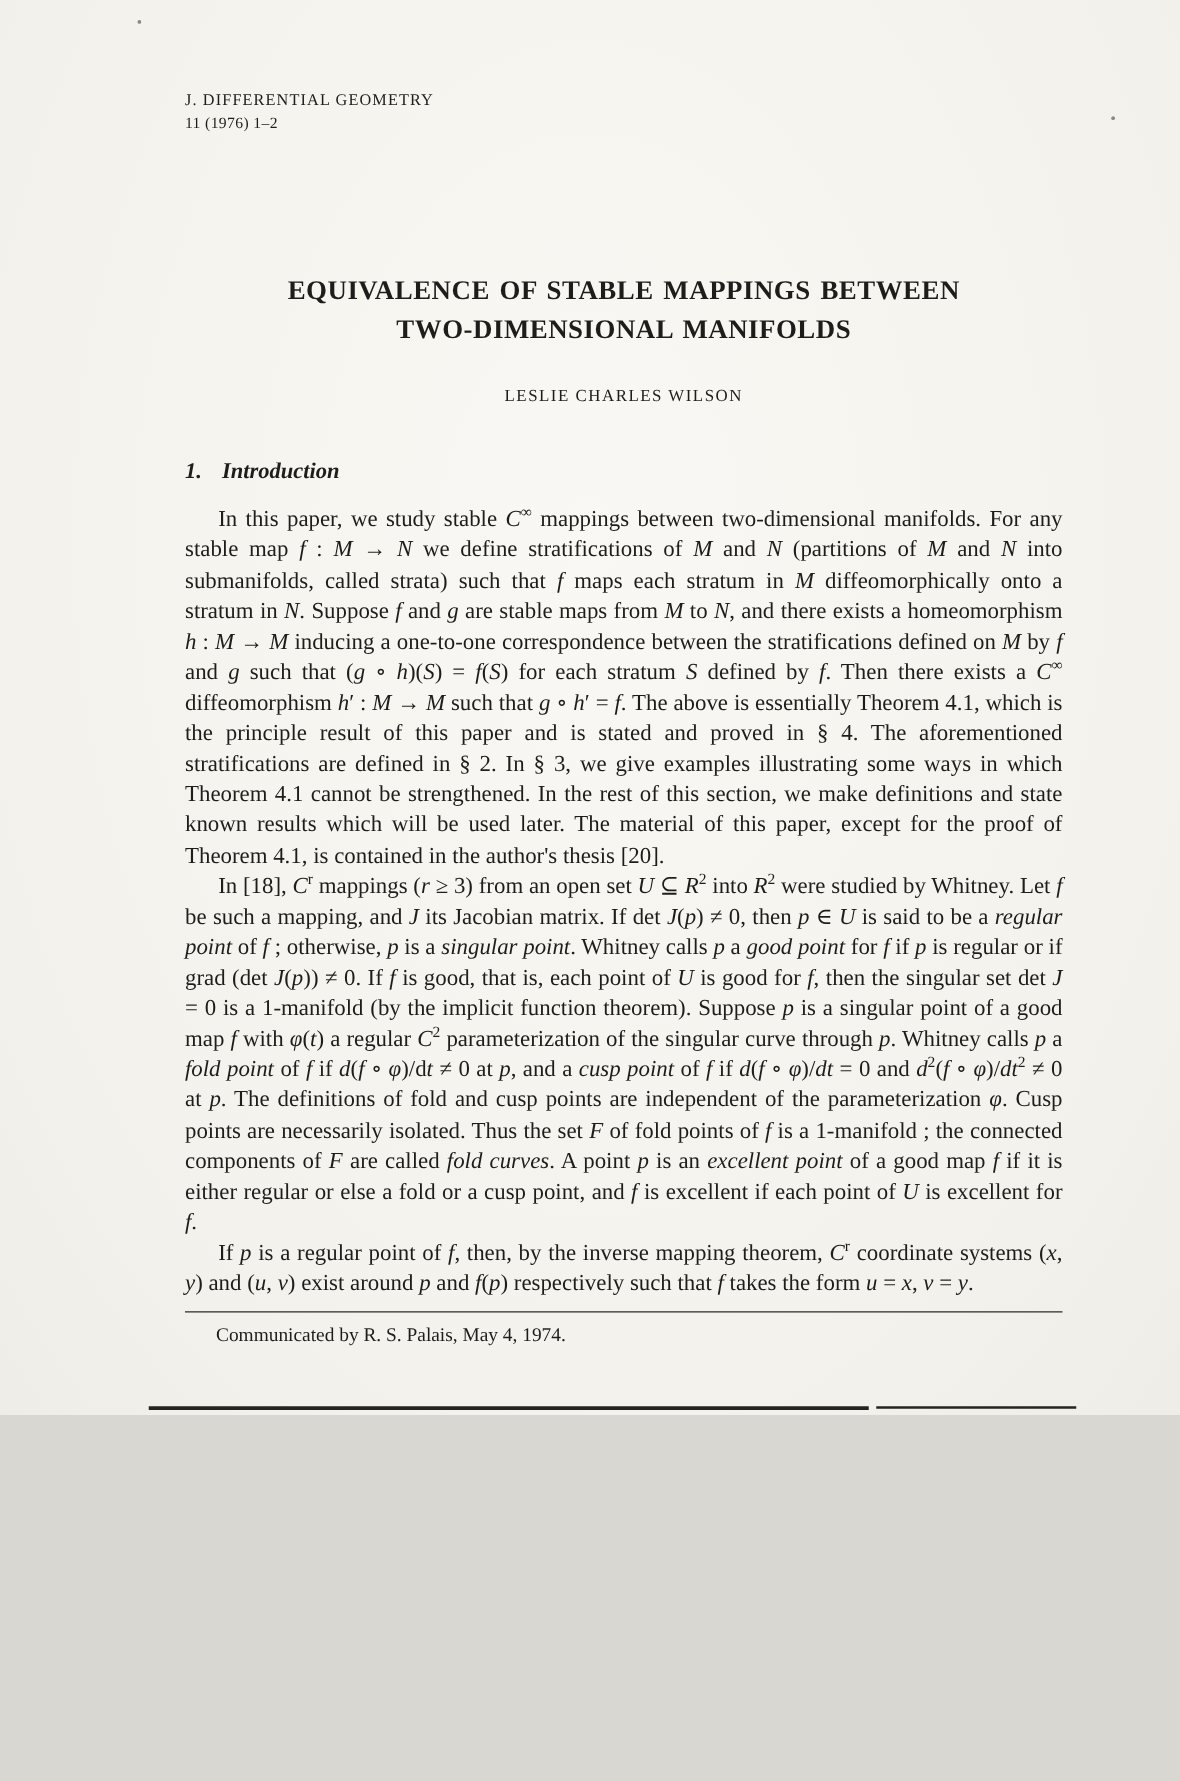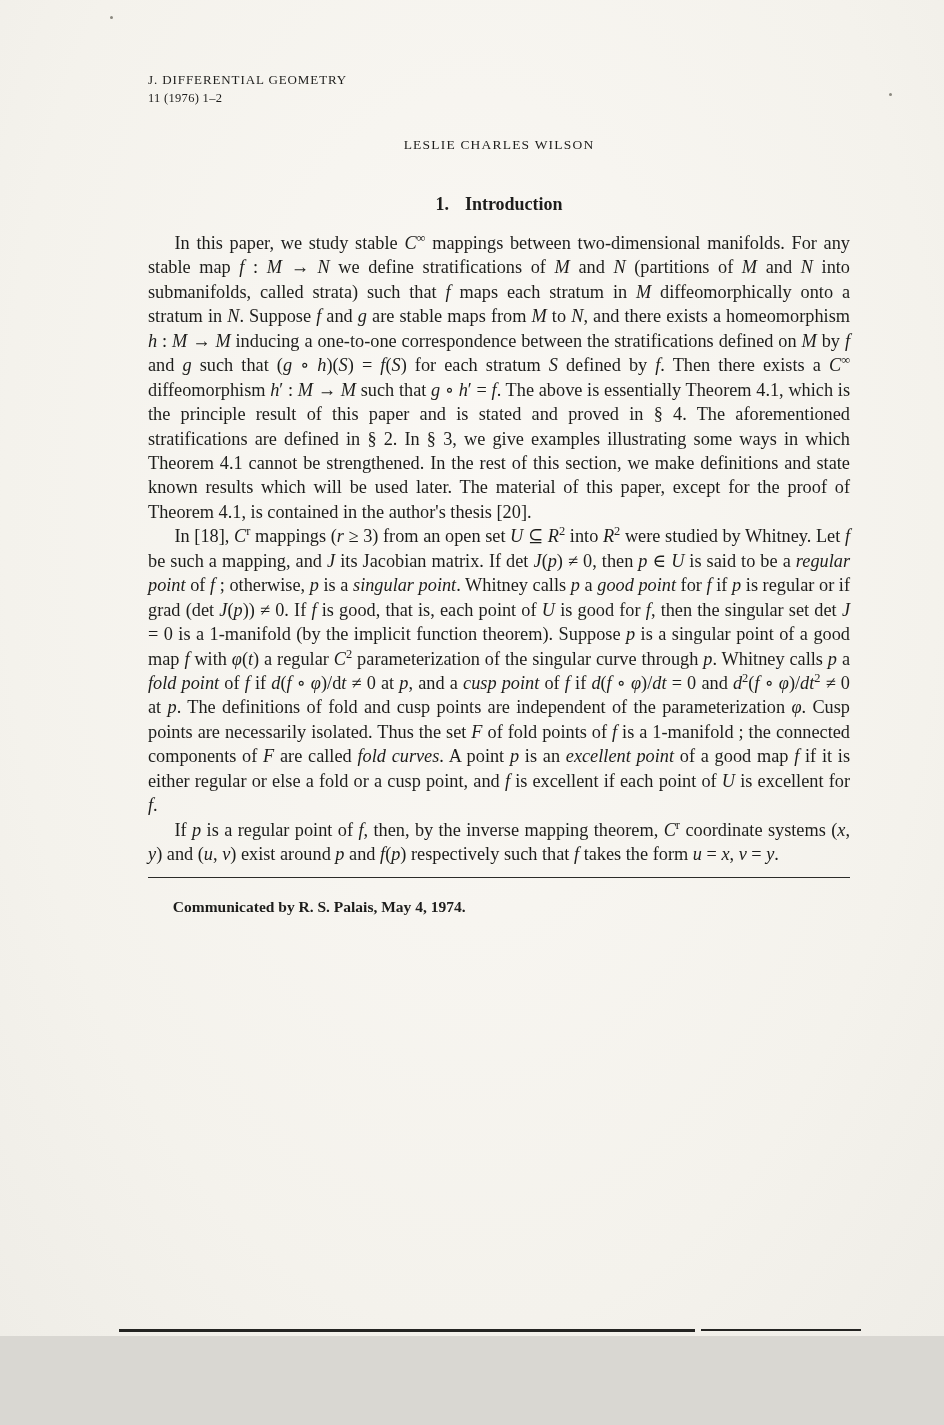--- a/index.html
+++ b/index.html
@@ -3,21 +3,21 @@
 <meta charset="utf-8">
 <style>
   html, body {
     margin: 0;
     padding: 0;
     background: #d9d7d2;
   }
   .page {
     position: relative;
     width: 944px;
-    height: 1336px;
+    height: 1132px;
     margin: 0 auto;
     background: radial-gradient(ellipse at 50% 38%, #faf8f4 0%, #f4f2ec 70%, #efede7 100%);
     color: #1d1d1b;
     font-family: "Liberation Serif", "DejaVu Serif", serif;
     overflow: hidden;
   }
   .content {
     position: absolute;
     left: 148px;
     top: 0;
@@ -46,23 +46,23 @@
     word-spacing: 2px;
   }
   .author {
     margin-top: 30px;
     text-align: center;
     font-size: 13.5px;
     letter-spacing: 1.2px;
   }
   .section-heading {
     margin: 41px 0 0 0;
-    text-align: center;
     font-size: 18px;
     font-weight: bold;
+    font-style: italic;
   }
   .section-number {
     margin-right: 16px;
   }
   .body-text {
     margin-top: 16px;
     font-size: 18.3px;
     line-height: 24.45px;
     text-align: justify;
   }
@@ -70,22 +70,21 @@
     margin: 0;
     text-indent: 1.45em;
   }
   .body-text sup, .footnote sup {
     font-size: 68%;
     line-height: 0;
   }
   .footnote {
     margin-top: 10px;
     border-top: 1.5px solid #2b2b28;
-    padding-top: 18px;
-    font-weight: bold;
+    padding-top: 8px;
   }
   .footnote p {
     margin: 0;
     font-size: 15.5px;
     text-indent: 1.6em;
     line-height: 21px;
   }
   .scan-line {
     position: absolute;
     background: #242422;
@@ -118,20 +117,24 @@
   <span class="scan-dot scan-dot-1"></span>
   <span class="scan-dot scan-dot-2"></span>
 
   <div class="content">
 
     <div class="journal-header">
       <div class="journal-name">J. DIFFERENTIAL GEOMETRY</div>
       <div class="journal-issue">11 (1976) 1–2</div>
     </div>
 
+    <h1 class="paper-title">
+      <span>EQUIVALENCE OF STABLE MAPPINGS BETWEEN</span><br>
+      <span>TWO-DIMENSIONAL MANIFOLDS</span>
+    </h1>
 
     <div class="author">LESLIE CHARLES WILSON</div>
 
     <h2 class="section-heading">
       <span class="section-number">1.</span><span>Introduction</span>
     </h2>
 
     <div class="body-text">
       <p>In this paper, we study stable <i>C</i><sup>∞</sup> mappings between two-dimensional manifolds. For any stable map <i>f</i> : <i>M</i> → <i>N</i> we define stratifications of <i>M</i> and <i>N</i> (partitions of <i>M</i> and <i>N</i> into submanifolds, called strata) such that <i>f</i> maps each stratum in <i>M</i> diffeomorphically onto a stratum in <i>N</i>. Suppose <i>f</i> and <i>g</i> are stable maps from <i>M</i> to <i>N</i>, and there exists a homeomorphism <i>h</i> : <i>M</i> → <i>M</i> inducing a one-to-one correspondence between the stratifications defined on <i>M</i> by <i>f</i> and <i>g</i> such that (<i>g</i> ∘ <i>h</i>)(<i>S</i>) = <i>f</i>(<i>S</i>) for each stratum <i>S</i> defined by <i>f</i>. Then there exists a <i>C</i><sup>∞</sup> diffeomorphism <i>h</i>′ : <i>M</i> → <i>M</i> such that <i>g</i> ∘ <i>h</i>′ = <i>f</i>. The above is essentially Theorem 4.1, which is the principle result of this paper and is stated and proved in § 4. The aforementioned stratifications are defined in § 2. In § 3, we give examples illustrating some ways in which Theorem 4.1 cannot be strengthened. In the rest of this section, we make definitions and state known results which will be used later. The material of this paper, except for the proof of Theorem 4.1, is contained in the author's thesis [20].</p>
       <p>In [18], <i>C</i><sup>r</sup> mappings (<i>r</i> ≥ 3) from an open set <i>U</i> ⊆ <i>R</i><sup>2</sup> into <i>R</i><sup>2</sup> were studied by Whitney. Let <i>f</i> be such a mapping, and <i>J</i> its Jacobian matrix. If det <i>J</i>(<i>p</i>) ≠ 0, then <i>p</i> ∈ <i>U</i> is said to be a <i>regular point</i> of <i>f</i> ; otherwise, <i>p</i> is a <i>singular point</i>. Whitney calls <i>p</i> a <i>good point</i> for <i>f</i> if <i>p</i> is regular or if grad (det <i>J</i>(<i>p</i>)) ≠ 0. If <i>f</i> is good, that is, each point of <i>U</i> is good for <i>f</i>, then the singular set det <i>J</i> = 0 is a 1-manifold (by the implicit function theorem). Suppose <i>p</i> is a singular point of a good map <i>f</i> with <i>φ</i>(<i>t</i>) a regular <i>C</i><sup>2</sup> parameterization of the singular curve through <i>p</i>. Whitney calls <i>p</i> a <i>fold point</i> of <i>f</i> if <i>d</i>(<i>f</i> ∘ <i>φ</i>)/d<i>t</i> ≠ 0 at <i>p</i>, and a <i>cusp point</i> of <i>f</i> if <i>d</i>(<i>f</i> ∘ <i>φ</i>)/<i>dt</i> = 0 and <i>d</i><sup>2</sup>(<i>f</i> ∘ <i>φ</i>)/<i>dt</i><sup>2</sup> ≠ 0 at <i>p</i>. The definitions of fold and cusp points are independent of the parameterization <i>φ</i>. Cusp points are necessarily isolated. Thus the set <i>F</i> of fold points of <i>f</i> is a 1-manifold ; the connected components of <i>F</i> are called <i>fold curves</i>. A point <i>p</i> is an <i>excellent point</i> of a good map <i>f</i> if it is either regular or else a fold or a cusp point, and <i>f</i> is excellent if each point of <i>U</i> is excellent for <i>f</i>.</p>

